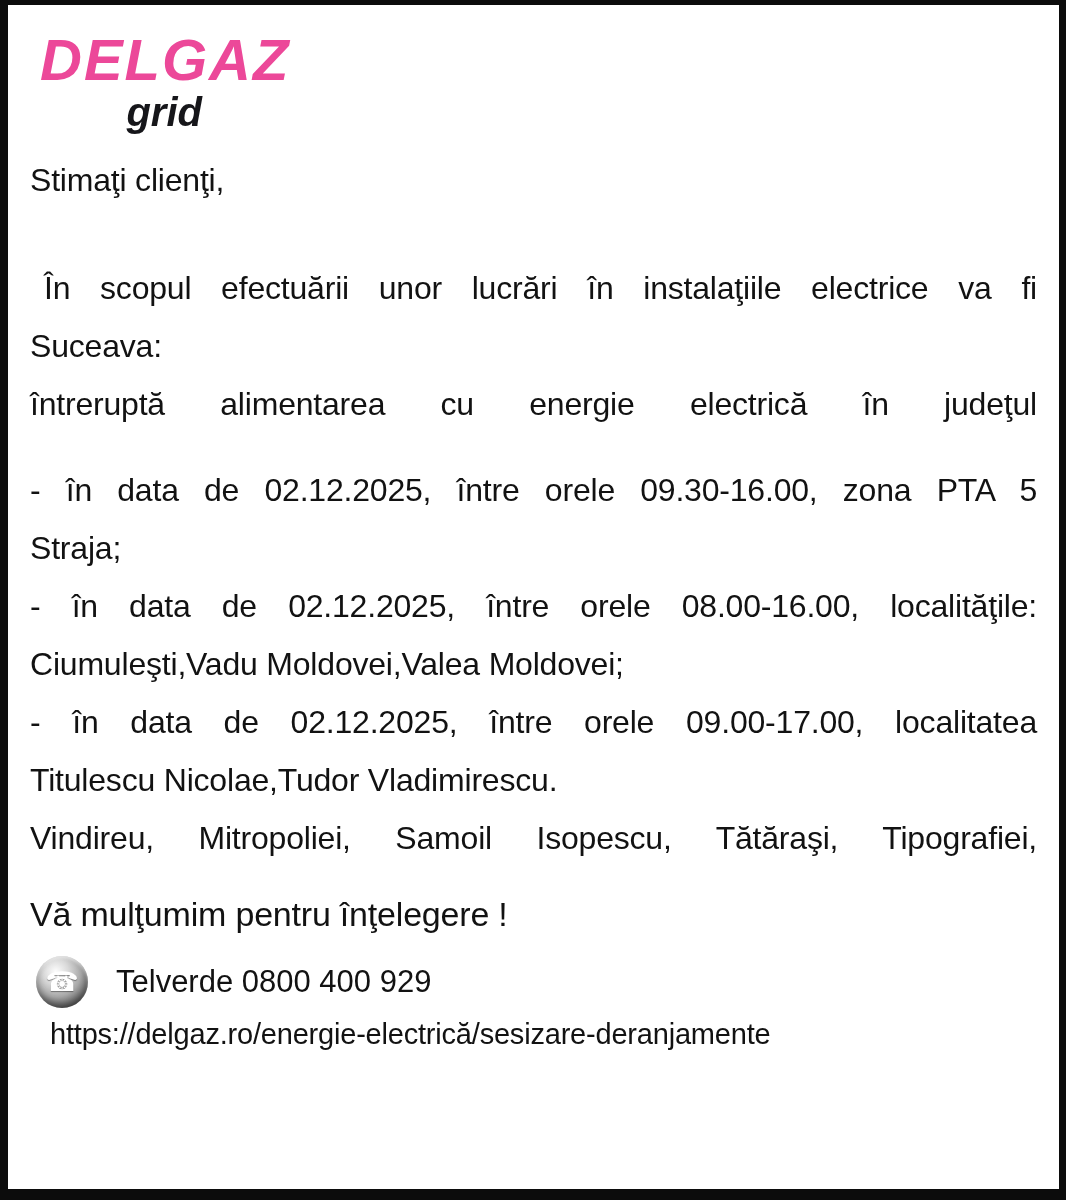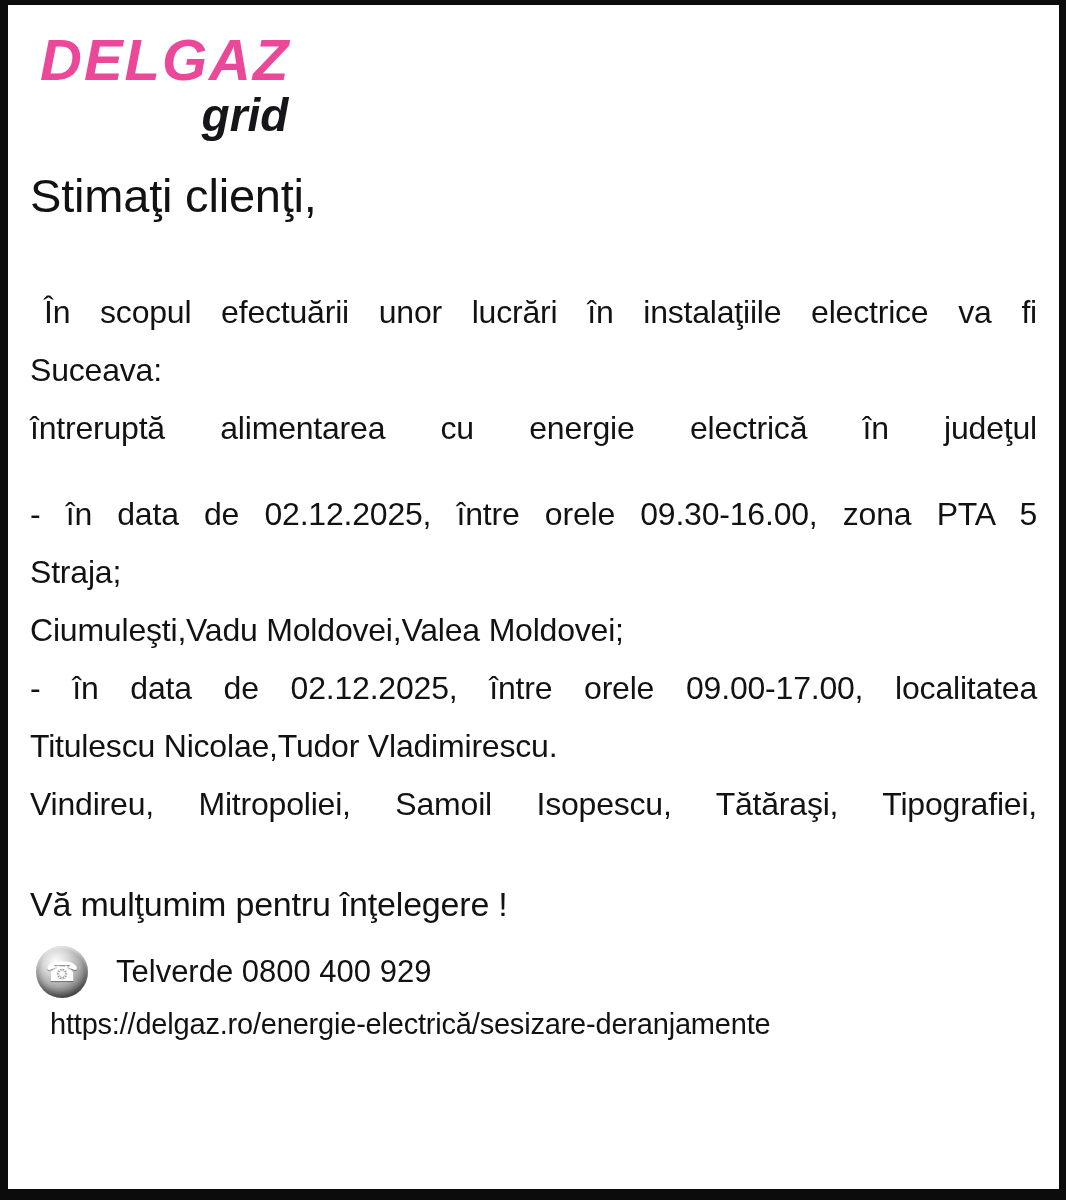--- a/index.html
+++ b/index.html
@@ -18,34 +18,34 @@
     overflow: hidden;
   }
 
   
   .logo { margin: 26px 0 0 10px; width: fit-content; }
   .brand {
     font-size: 58px; font-weight: bold; font-style: italic;
     letter-spacing: 2px; line-height: 1.0; color: #ec4899;
   }
   .sub {
-    font-size: 46px; font-weight: bold; font-style: italic;
-    text-align: right; line-height: 1.0; margin-top: 3px; padding-right: 2px;
+    font-size: 40px; font-weight: bold; font-style: italic;
+    text-align: center; line-height: 1.0; margin-top: 3px; padding-right: 2px;
     color: #16161a;
   }
 
   
-  .greeting { margin-top: 30px; font-size: 47px; letter-spacing: -0.2px; }
+  .greeting { margin-top: 30px; font-size: 32px; letter-spacing: -0.2px; }
   .block { font-size: 32px; line-height: 58px; letter-spacing: -0.2px; }
   .intro  { margin-top: 60px; }
   .outages { margin-top: 28px; }
   .line { width: 100%; }
   .just { text-align: justify; text-align-last: justify; }
   .indent { padding-left: 14px; box-sizing: border-box; }
-  .thanks { margin-top: 52px; font-size: 34px; letter-spacing: -0.2px; }
+  .thanks { margin-top: 28px; font-size: 34px; letter-spacing: -0.2px; }
 
   
   .footer { margin-top: 22px; }
   .phone-row { display: flex; align-items: center; gap: 28px; padding-left: 6px; }
   .phone-icon {
     width: 52px; height: 52px; border-radius: 50%;
     background: radial-gradient(circle at 38% 30%,
       #fdfdfd 0%, #d9d9d9 26%, #a8a8a8 52%, #5e5e5e 78%, #8e8e8e 100%);
     box-shadow: inset 0 -4px 7px rgba(0,0,0,0.38), inset 0 2px 3px rgba(255,255,255,0.7);
     display: flex; align-items: center; justify-content: center;
@@ -69,20 +69,21 @@
 
   <div class="block intro">
     <div class="line just indent">În scopul efectuării unor lucrări în instalaţiile electrice va fi</div>
     <div class="line">Suceava:</div>
     <div class="line just">întreruptă alimentarea cu energie electrică în judeţul</div>
   </div>
 
   <div class="block outages">
     <div class="line just">- în data de 02.12.2025, între orele 09.30-16.00, zona PTA 5</div>
     <div class="line">Straja;</div>
+    <div class="line just">- în data de 02.12.2025, între orele 08.00-16.00, localităţile:</div>
     <div class="line">Ciumuleşti,Vadu Moldovei,Valea Moldovei;</div>
     <div class="line just">- în data de 02.12.2025, între orele 09.00-17.00, localitatea</div>
     <div class="line">Titulescu Nicolae,Tudor Vladimirescu.</div>
     <div class="line just">Vindireu, Mitropoliei, Samoil Isopescu, Tătăraşi, Tipografiei,</div>
   </div>
 
   <div class="thanks">Vă mulţumim pentru înţelegere !</div>
 
   <div class="footer">
     <div class="phone-row">

